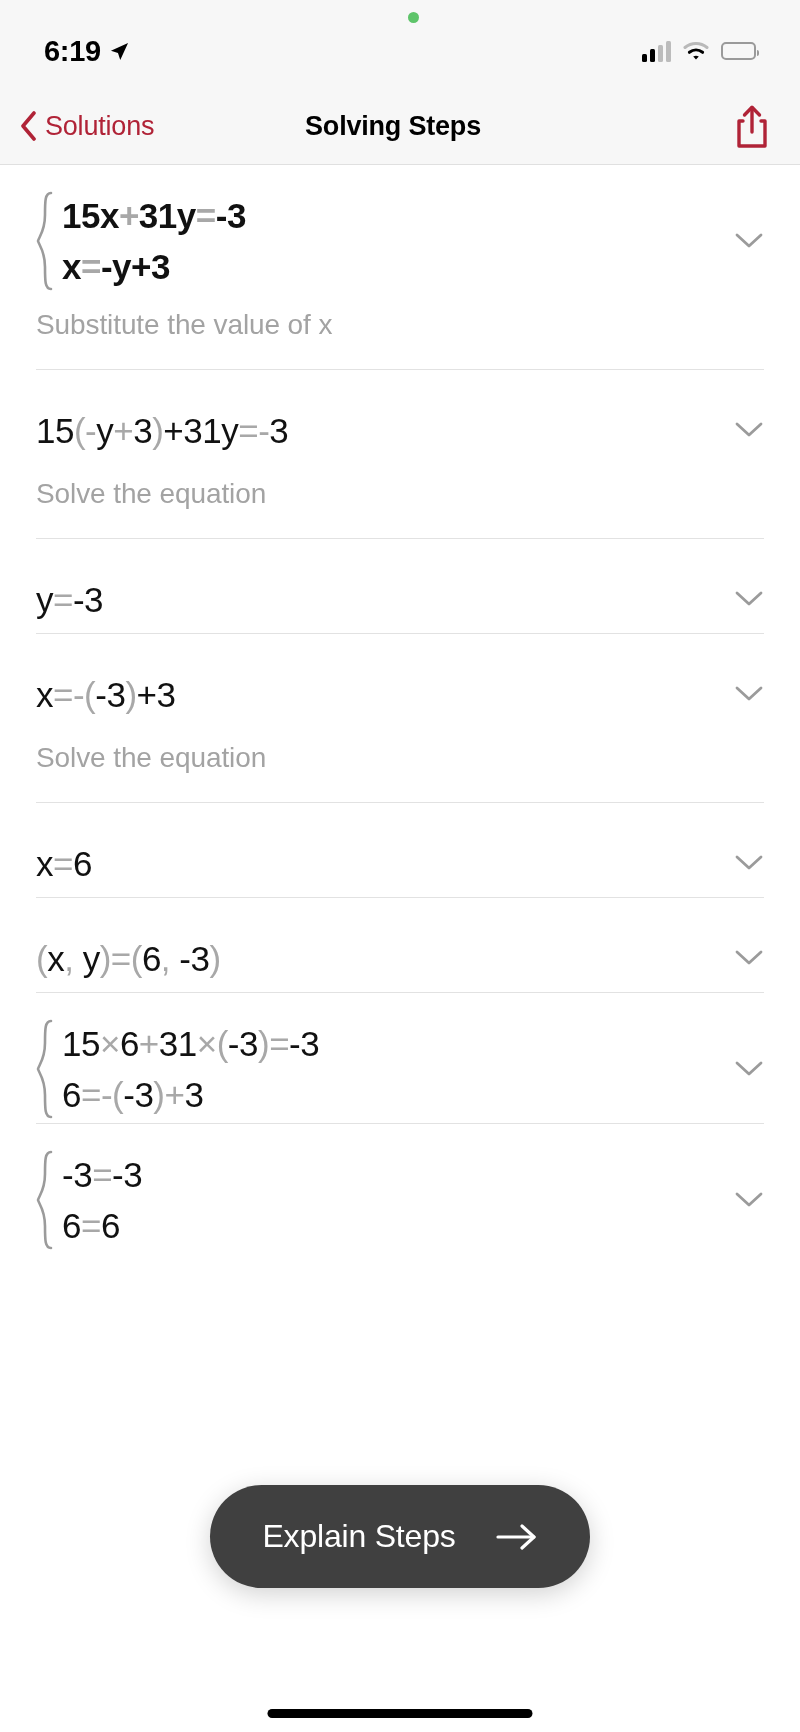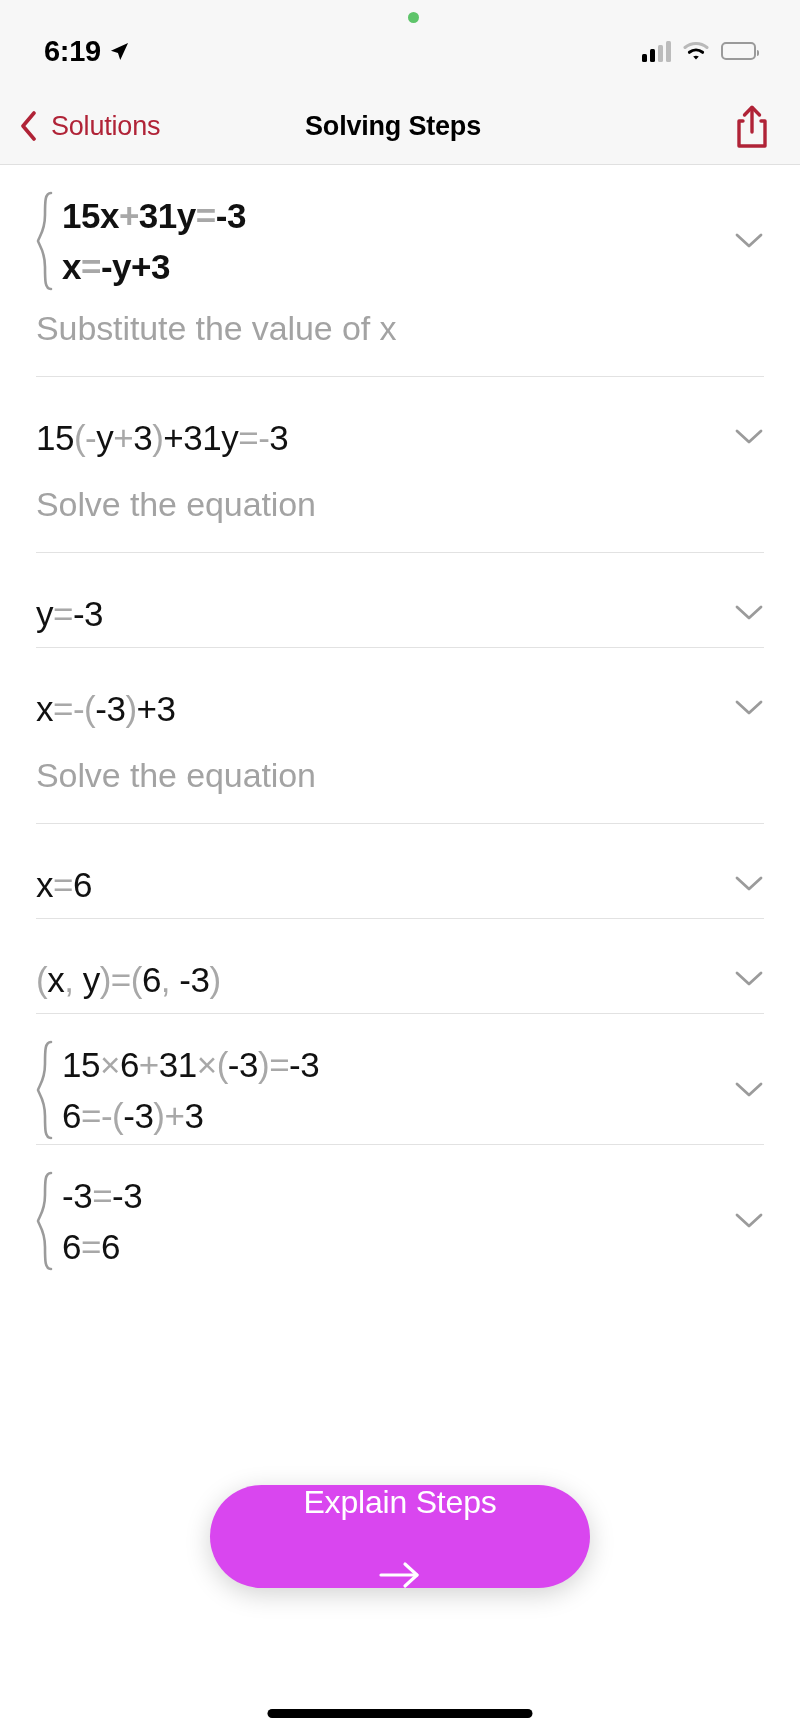--- a/index.html
+++ b/index.html
@@ -107,21 +107,21 @@
     background: #f7f7f7;
     border-bottom: 1px solid #e0e0e0;
     display: flex;
     align-items: center;
     position: relative;
     box-sizing: border-box;
   }
   .nav-back {
     display: flex;
     align-items: center;
-    gap: 14px;
+    gap: 8px;
     padding-left: 19px;
     cursor: pointer;
   }
   .chev-left { display: block; width: 18px; height: 30px; }
   .nav-back-label {
     color: #b02337;
     font-size: 27px;
     letter-spacing: -0.2px;
   }
   .nav-title {
@@ -166,21 +166,21 @@
   .step-expr {
     display: flex;
     align-items: center;
     font-size: 34px;
     color: #000;
     line-height: 1.0;
     flex: 1;
   }
   .step-caption {
     color: #a3a3a3;
-    font-size: 34px;
+    font-size: 28px;
     letter-spacing: -0.1px;
   }
   .chev-down { display: block; width: 30px; height: 18px; flex: none; margin-left: 16px; }
 
   
   .mathline {
     display: flex;
     align-items: baseline;
     white-space: pre;
     font-size: 35px;
@@ -213,34 +213,33 @@
   .step-pad-sys { padding-top: 26px; padding-bottom: 4px; }
   .step-pad-one { padding-top: 30px; padding-bottom: 4px; }
   .cap-pad { padding-bottom: 28px; padding-top: 14px; }
 
   
   .explain-btn {
     position: absolute;
     left: 50%;
     transform: translateX(-50%);
     top: 1485px;
-    background: #d946ef;
+    background: #404040;
     border-radius: 52px;
     height: 103px;
     min-width: 380px;
     display: flex;
     align-items: center;
     justify-content: center;
     gap: 40px;
     padding: 16px 52px;
     box-sizing: border-box;
     box-shadow: 0 6px 26px rgba(0,0,0,0.18);
     cursor: pointer;
     z-index: 20;
-    flex-direction: column;
   }
   .explain-label {
     color: #fff;
     font-size: 32px;
     letter-spacing: -0.2px;
   }
   .arrow-right { display: block; width: 42px; height: 28px; }
 
   
   .home-indicator {

